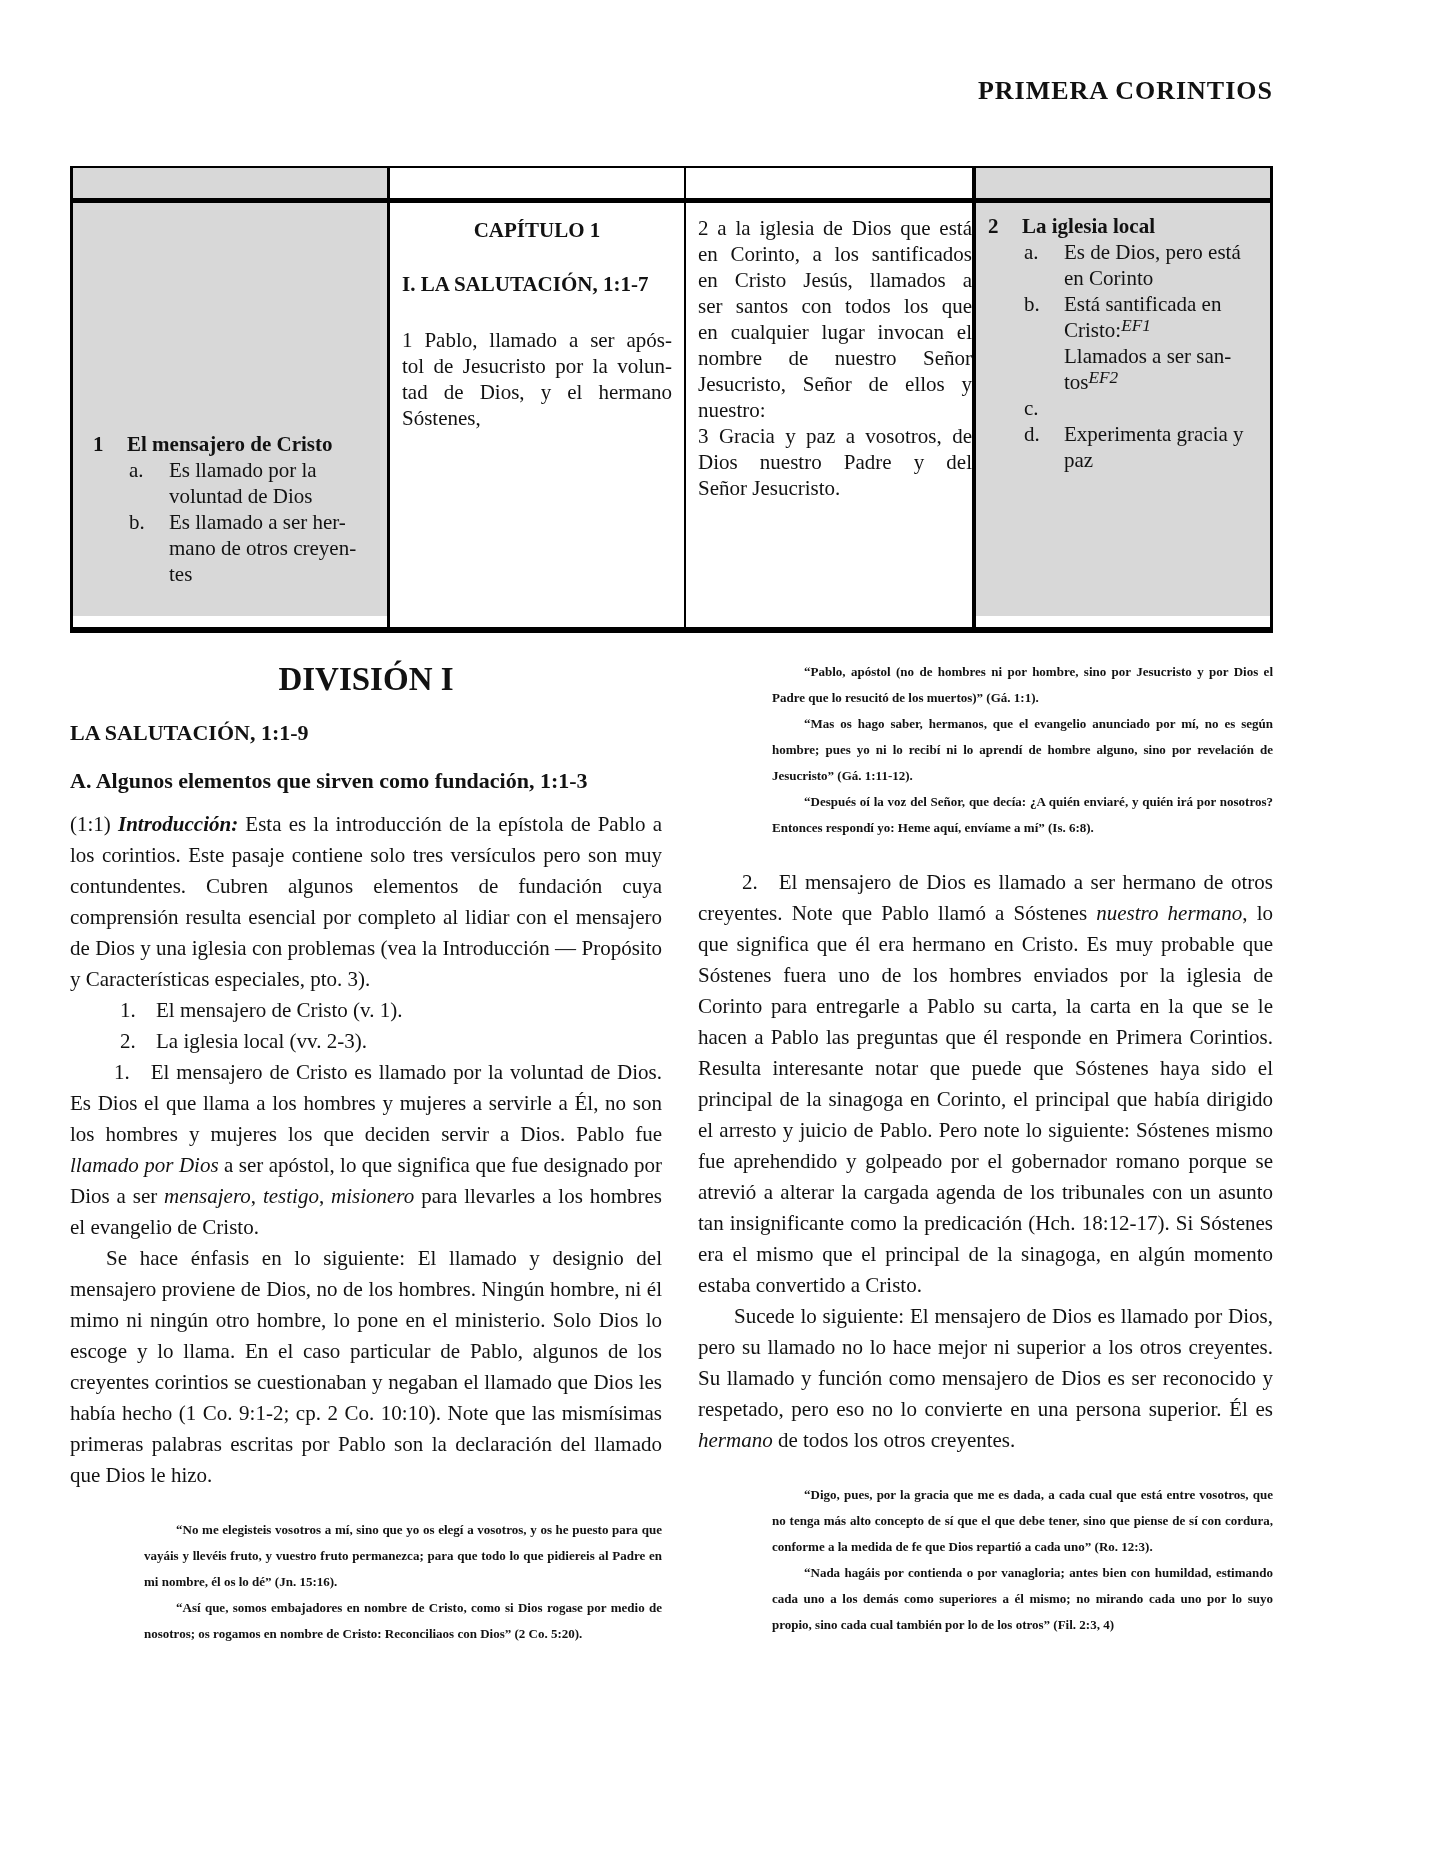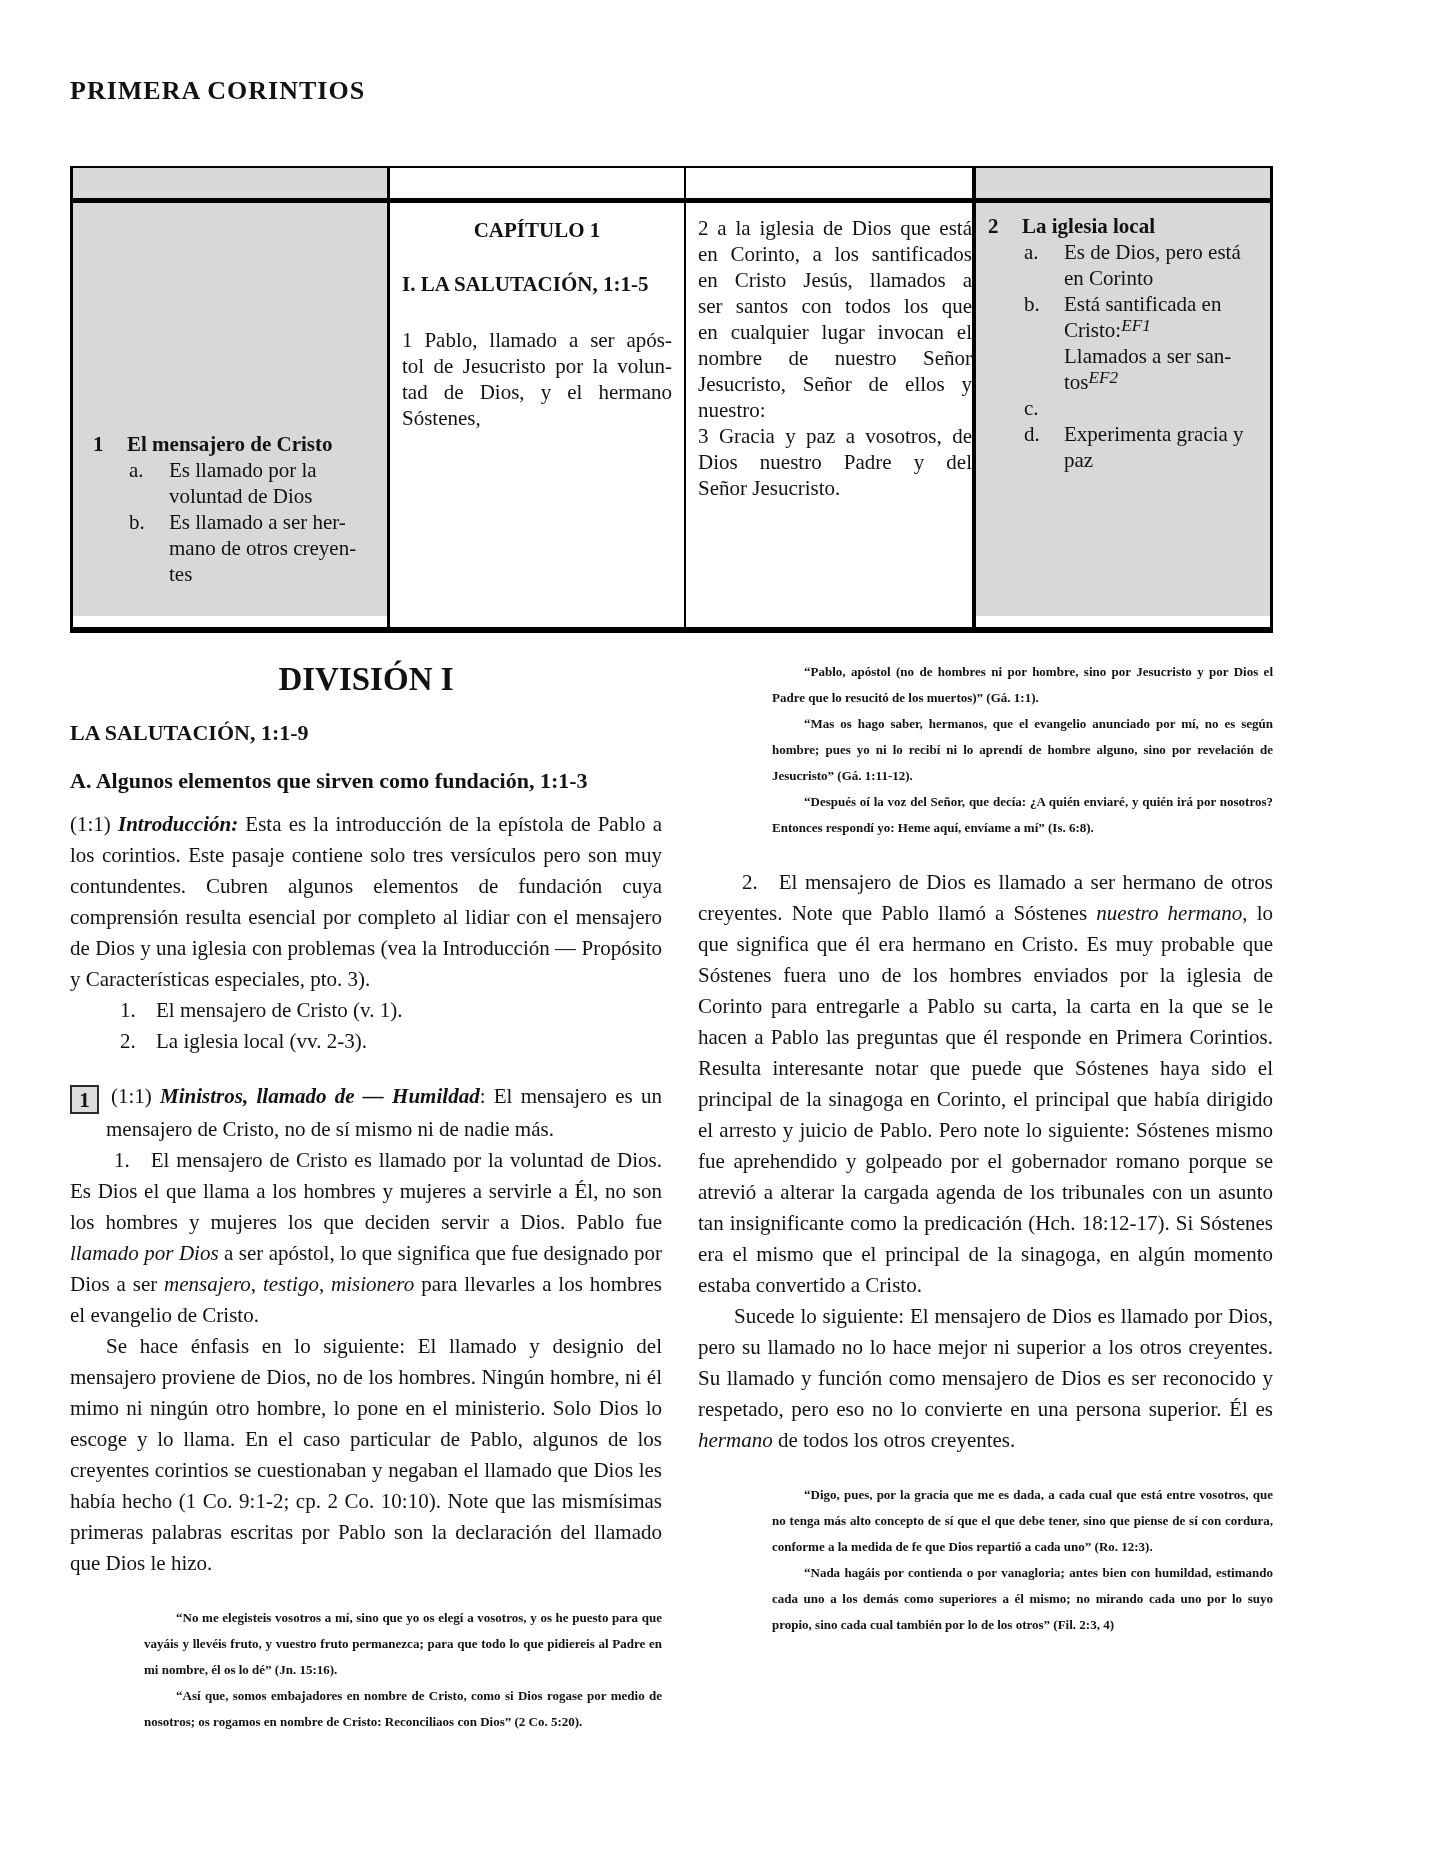--- a/index.html
+++ b/index.html
@@ -1,21 +1,21 @@
 <!DOCTYPE html>
 <html lang="es"><head>
 <meta charset="utf-8">
 <style>
   html,body{margin:0;padding:0;background:#ffffff;}
   body{font-family:"Liberation Serif","DejaVu Serif",serif;color:#121212;}
   #page{position:relative;width:1445px;height:1870px;background:#fff;overflow:hidden;}
   #content{position:absolute;left:70px;top:0;width:1203px;}
 
   
-  .page-title{margin-top:76px;text-align:left;font-weight:bold;font-size:26px;letter-spacing:1px;}
+  .page-title{margin-top:76px;text-align:right;font-weight:bold;font-size:26px;letter-spacing:1px;}
 
   
   .otable{margin-top:60px;border:3px solid #000;border-top-width:2px;border-bottom-width:6px;box-sizing:border-box;}
   .trow{display:grid;grid-template-columns:314px 297px 288px auto;}
   .strip{height:30px;border-bottom:5px solid #000;}
   .cell{box-sizing:border-box;font-size:21px;line-height:26px;}
   .c2{border-left:3px solid #000;}
   .c3{border-left:2px solid #000;}
   .c4{border-left:4px solid #000;}
   .graycell{background:linear-gradient(#d8d8d8 calc(100% - 11px),#ffffff calc(100% - 11px));}
@@ -100,21 +100,21 @@
                 <span class="hang-label">b.</span>
                 <div class="hang-text">Es llamado a ser her-
 mano de otros creyen-
 tes</div>
               </div>
             </div>
         </div>
 
         <div class="cell cell-2 c2">
           <div class="chapter-heading">CAPÍTULO 1</div>
-          <div class="verse-section-heading">I. LA SALUTACIÓN, 1:1-5</div>
+          <div class="verse-section-heading">I. LA SALUTACIÓN, 1:1-7</div>
           <div class="jlines mt30">
               <div class="jline">1 Pablo, llamado a ser após-</div>
               <div class="jline">tol de Jesucristo por la volun-</div>
               <div class="jline">tad de Dios, y el hermano</div>
               <div class="jline">Sóstenes,</div>
             </div>
         </div>
 
         <div class="cell cell-3 c3">
           <div class="jlines">
@@ -176,23 +176,20 @@
         <div>
             <div class="ol-item">
               <span class="ol-label">1.</span>
               <div class="ol-text">El mensajero de Cristo (v. 1).</div>
             </div>
             <div class="ol-item">
               <span class="ol-label">2.</span>
               <div class="ol-text">La iglesia local (vv. 2-3).</div>
             </div>
           </div>
-        <div class="thought">
-          <span class="numbox">1</span><span><span>(1:1) </span><span class="s-bi">Ministros, llamado de — Humildad</span><span>: El mensajero es un mensajero de Cristo, no de sí mismo ni de nadie más.</span></span>
-        </div>
         <p class="para numindent"><span>1. El mensajero de Cristo es llamado por la voluntad de Dios. Es Dios el que llama a los hombres y mujeres a servirle a Él, no son los hombres y mujeres los que deciden servir a Dios. Pablo fue </span><span class="s-i">llamado por Dios</span><span> a ser apóstol, lo que significa que fue designado por Dios a ser </span><span class="s-i">mensajero</span><span>, </span><span class="s-i">testigo</span><span>, </span><span class="s-i">misionero</span><span> para llevarles a los hombres el evangelio de Cristo.</span></p>
         <p class="para indent">Se hace énfasis en lo siguiente: El llamado y designio del mensajero proviene de Dios, no de los hombres. Ningún hombre, ni él mimo ni ningún otro hombre, lo pone en el ministerio. Solo Dios lo escoge y lo llama. En el caso particular de Pablo, algunos de los creyentes corintios se cuestionaban y negaban el llamado que Dios les había hecho (1 Co. 9:1-2; cp. 2 Co. 10:10). Note que las mismísimas primeras palabras escritas por Pablo son la declaración del llamado que Dios le hizo.</p>
         <div class="quote-group">
             <p class="quote">“No me elegisteis vosotros a mí, sino que yo os elegí a vosotros, y os he puesto para que vayáis y llevéis fruto, y vuestro fruto permanezca; para que todo lo que pidiereis al Padre en mi nombre, él os lo dé” (Jn. 15:16).</p>
             <p class="quote">“Así que, somos embajadores en nombre de Cristo, como si Dios rogase por medio de nosotros; os rogamos en nombre de Cristo: Reconciliaos con Dios” (2 Co. 5:20).</p>
           </div>
       </div>
 
       <div class="col col-right">
         <div class="quote-group" style="margin-top:0">

